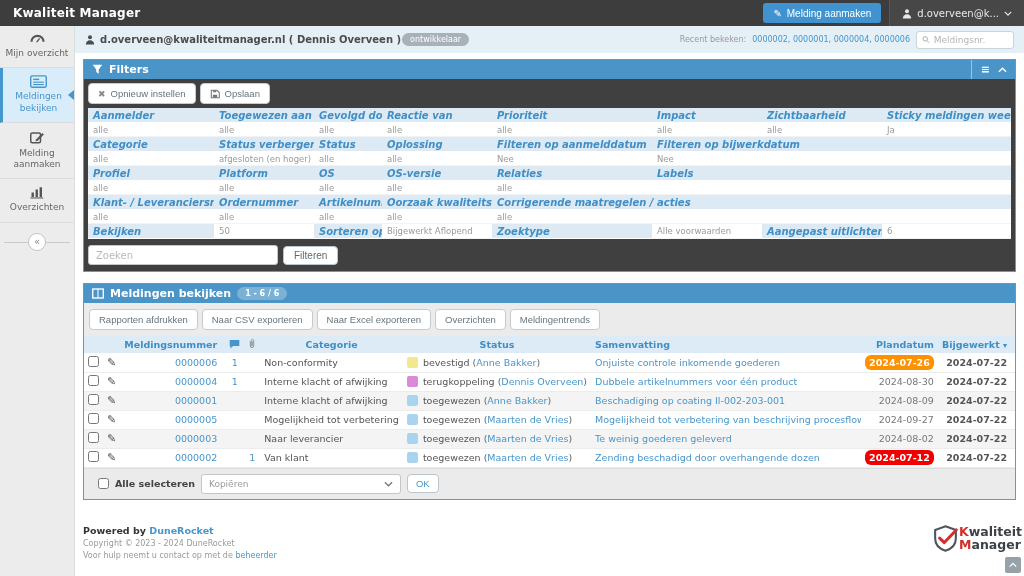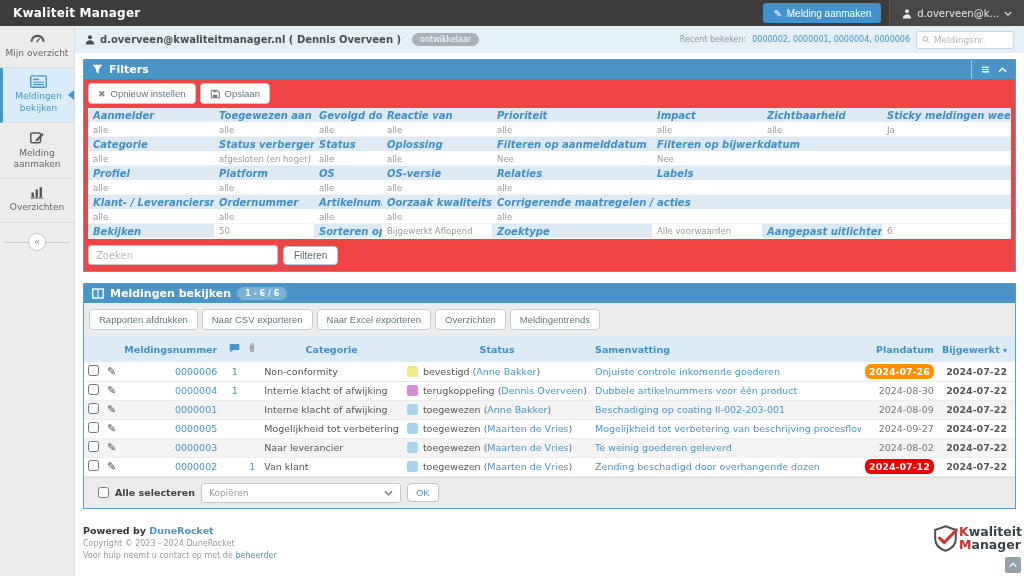--- a/index.html
+++ b/index.html
@@ -20,32 +20,32 @@
   .sb-item .ic { display:block; margin:0 auto 3px; }
   .sb-item.active { background:#d9ecf9; color:#4596cc; border-left:3px solid #4596cc; }
   .sb-item.active .arrow { position:absolute; right:0; top:50%; margin-top:-5px; width:0; height:0; border-top:5px solid transparent; border-bottom:5px solid transparent; border-right:6px solid #4596cc; }
   .sb-collapse { padding:10px 0; position:relative; display:flex; justify-content:center; }
   .sb-collapse .line { position:absolute; left:4px; right:4px; top:50%; height:1px; background:#c9c9c9; }
   .collapse-btn { position:relative; width:18px; height:18px; border-radius:50%; background:#fff; border:1px solid #c4c4c4; color:#888; font-size:10px; line-height:16px; text-align:center; cursor:pointer; }
 
   .content { flex:1; display:flex; flex-direction:column; background:#fff; min-width:0; }
 
   
-  .userbar { background:#e4eff6; height:27px; display:flex; align-items:center; padding:0 10px; gap:11px; flex-shrink:0; }
+  .userbar { background:#e4eff6; height:27px; display:flex; align-items:center; padding:0 10px; gap:1px; flex-shrink:0; }
   .ub-user { font-size:10px; color:#4c4c4c; font-weight:600; display:flex; align-items:center; gap:5px; }
   .role-badge { background:#a8b0b8; color:#fff; font-size:8px; border-radius:8px; padding:2px 8px; }
   .ub-right { margin-left:auto; display:flex; align-items:center; gap:6px; }
   .recent-label { font-size:8px; color:#999; }
   .recent-values { font-size:8px; color:#4796cb; }
   .searchbox { background:#fff; border:1px solid #c9d4dc; border-radius:3px; height:18px; width:98px; display:flex; align-items:center; padding:0 5px; gap:4px; }
   .searchbox input { border:none; outline:none; width:100%; font-size:9px; color:#555; font-family:"DejaVu Sans", sans-serif; }
   .searchbox input::placeholder { color:#b4b4b4; }
 
   
-  .panel { margin:6px 8px 0; border:1px solid #5b9cc9; background:#ef4444; }
+  .panel { margin:6px 8px 0; border:1px solid #5b9cc9; background:#404040; }
   .panel-head { background:#4a94c7; color:#fff; height:19px; display:flex; align-items:center; padding:0 8px; gap:6px; font-size:11px; font-weight:bold; }
   .panel-head .ph-right { margin-left:auto; display:flex; align-items:center; gap:8px; border-left:1px solid rgba(255,255,255,.45); padding-left:9px; height:100%; }
   .ph-icon { color:#fff; font-size:11px; cursor:pointer; display:flex; align-items:center; }
   .count-badge { background:rgba(255,255,255,.28); color:#fff; font-size:8px; font-weight:bold; border-radius:8px; padding:2px 8px; }
 
   .btn-row { padding:4px 4px 3px; display:flex; gap:4px; }
   .wbtn { background:#fff; border:1px solid #c3ccd3; border-radius:4px; color:#66757f; font-size:9.5px; padding:4px 9px; display:flex; align-items:center; gap:5px; cursor:pointer; white-space:nowrap; }
   .wbtn .x { color:#888; font-size:9px; }
 
   
@@ -55,21 +55,21 @@
   .sp3 { grid-column:span 3; }
   .sp4 { grid-column:span 4; }
 
   .fsearch-row { display:flex; gap:5px; padding:6px 4px 6px; align-items:center; }
   .fsearch { background:#fff; border:1px solid #c6c6c6; border-radius:3px; height:20px; width:190px; padding:0 7px; font-size:10px; color:#555; outline:none; font-family:"DejaVu Sans", sans-serif; }
   .fsearch::placeholder { color:#b9b9b9; }
   .btn-filteren { background:#fff; border:1px solid #b9c6d0; border-radius:4px; color:#5a6a75; font-size:10px; padding:3px 10px; cursor:pointer; }
 
   
   .mtable { width:100%; border-collapse:collapse; background:#fff; font-size:9.5px; }
-  .mtable thead td { background:#dcebf5; color:#3f8fc6; font-weight:bold; height:26px; padding:0 4px; white-space:nowrap; }
+  .mtable thead td { background:#dcebf5; color:#3f8fc6; font-weight:bold; height:17px; padding:0 4px; white-space:nowrap; }
   .mtable tbody td { height:19px; padding:0 4px; border-bottom:1px solid #ececec; color:#555; white-space:nowrap; overflow:hidden; }
   .mtable tbody tr:nth-child(3), .mtable tbody tr:nth-child(5) { background:#f4f4f4; }
   .c-check { width:24px; text-align:center; }
   .c-check input { width:11px; height:11px; }
   .c-edit { width:24px; text-align:center; }
   .pencil { color:#555; font-size:11px; cursor:pointer; }
   .c-nr { width:100px; text-align:right; padding-right:8px !important; }
   .c-nr a, .cnt, .nm, .c-sum a { color:#4796cb; }
   .c-cnt { width:18px; text-align:center; }
   .c-cat { width:150px; }

